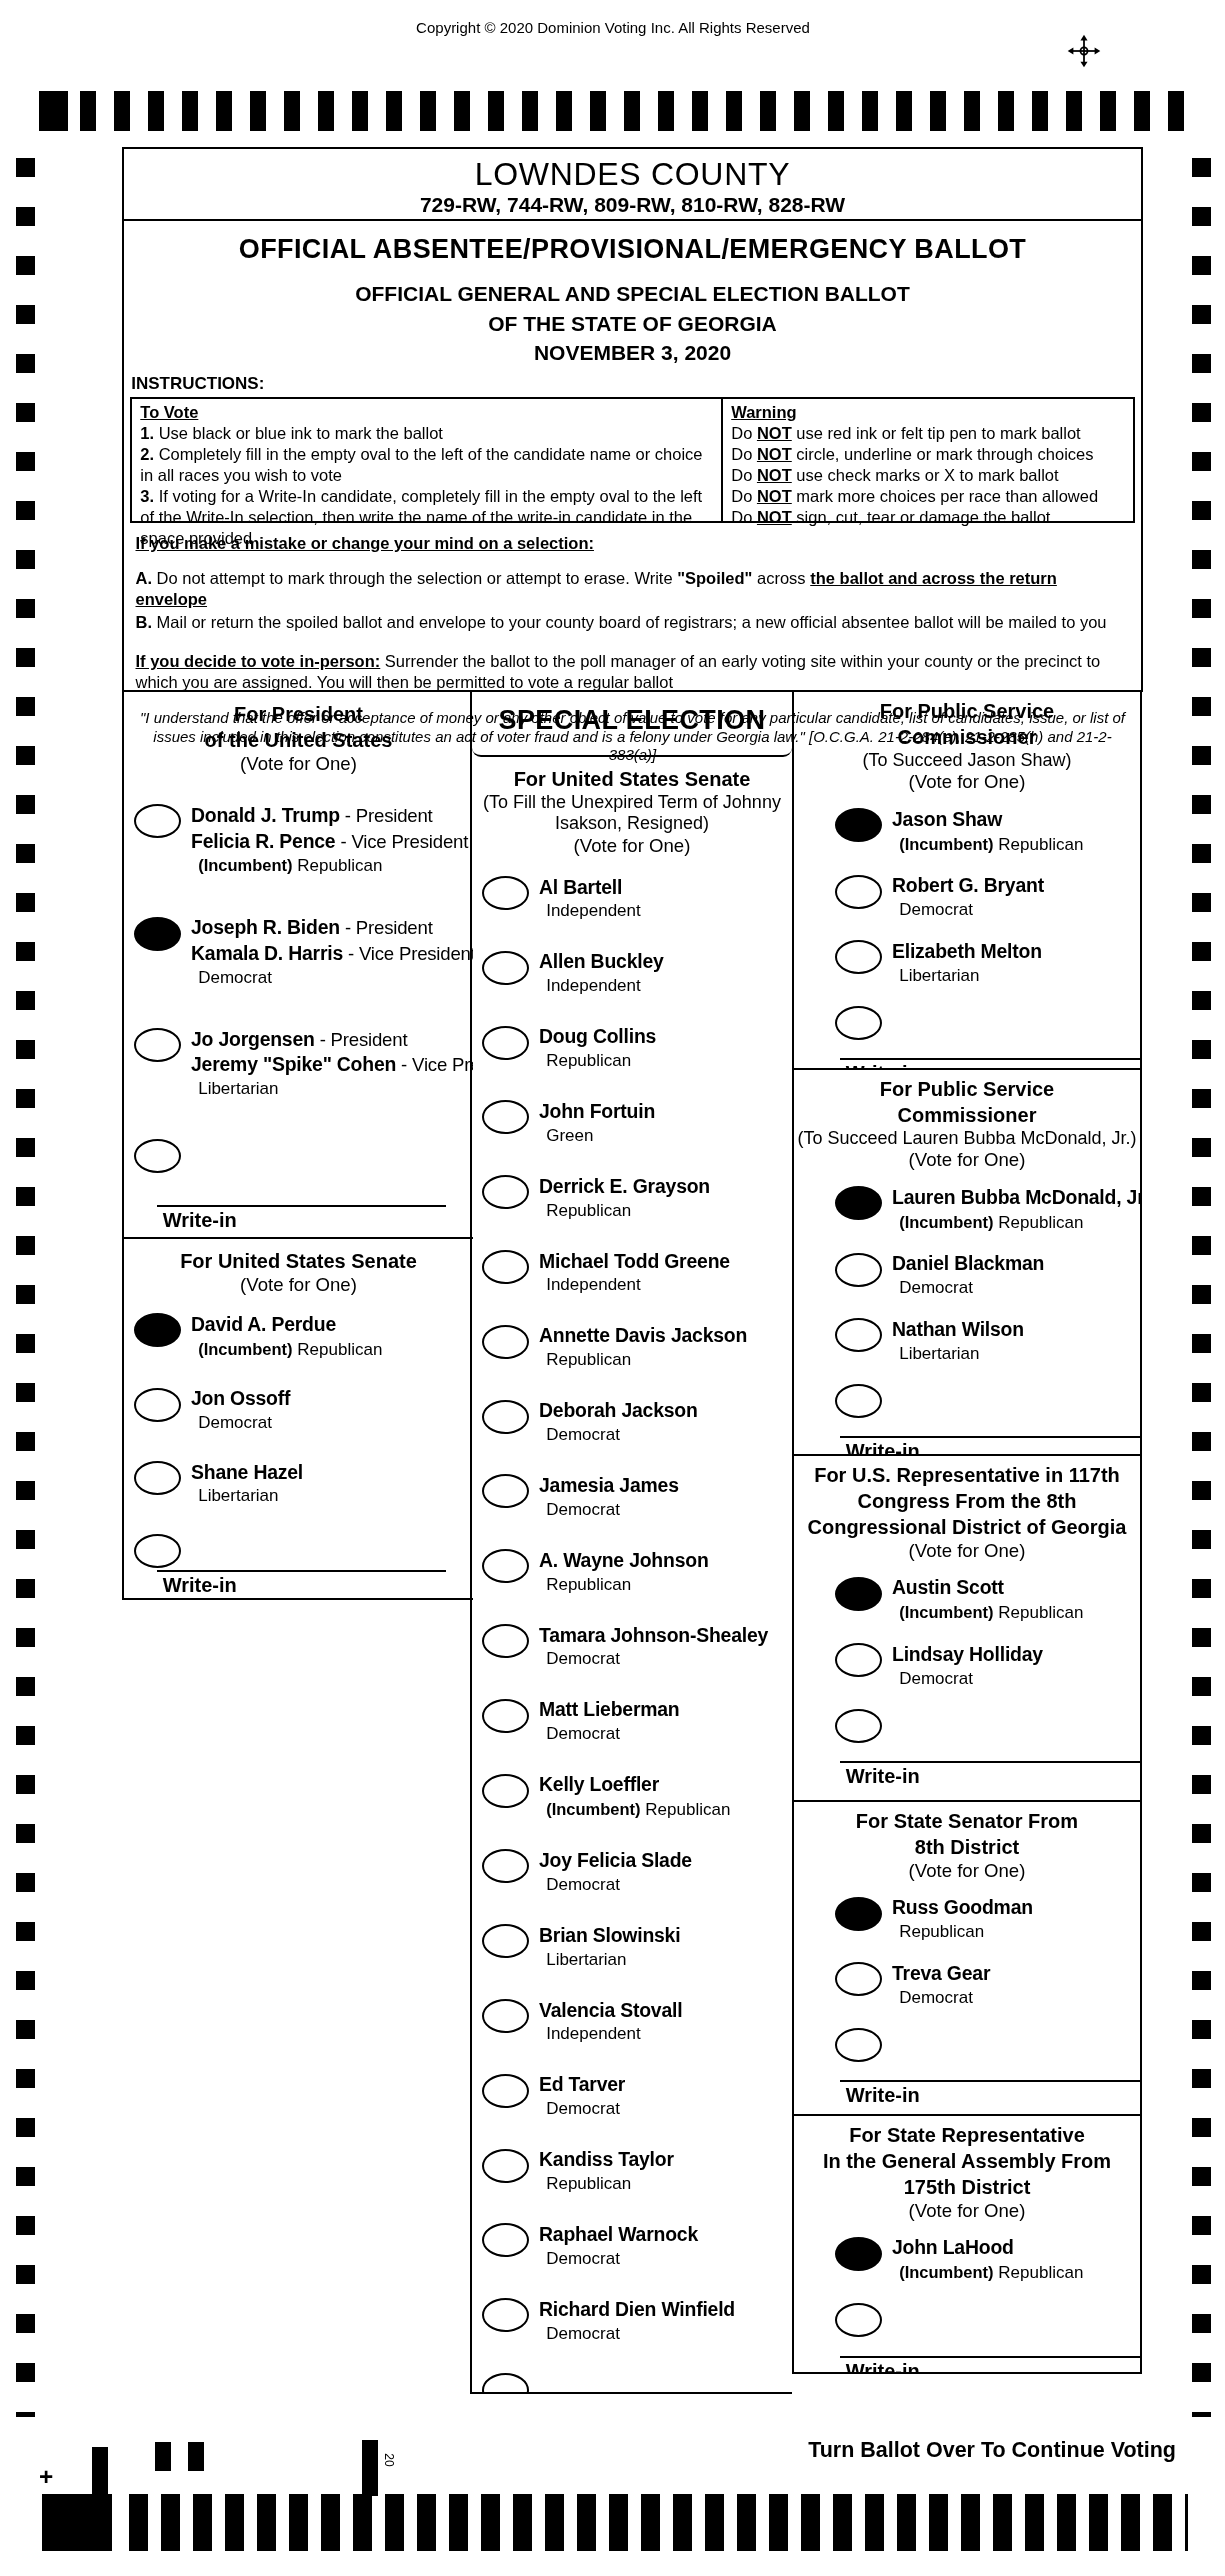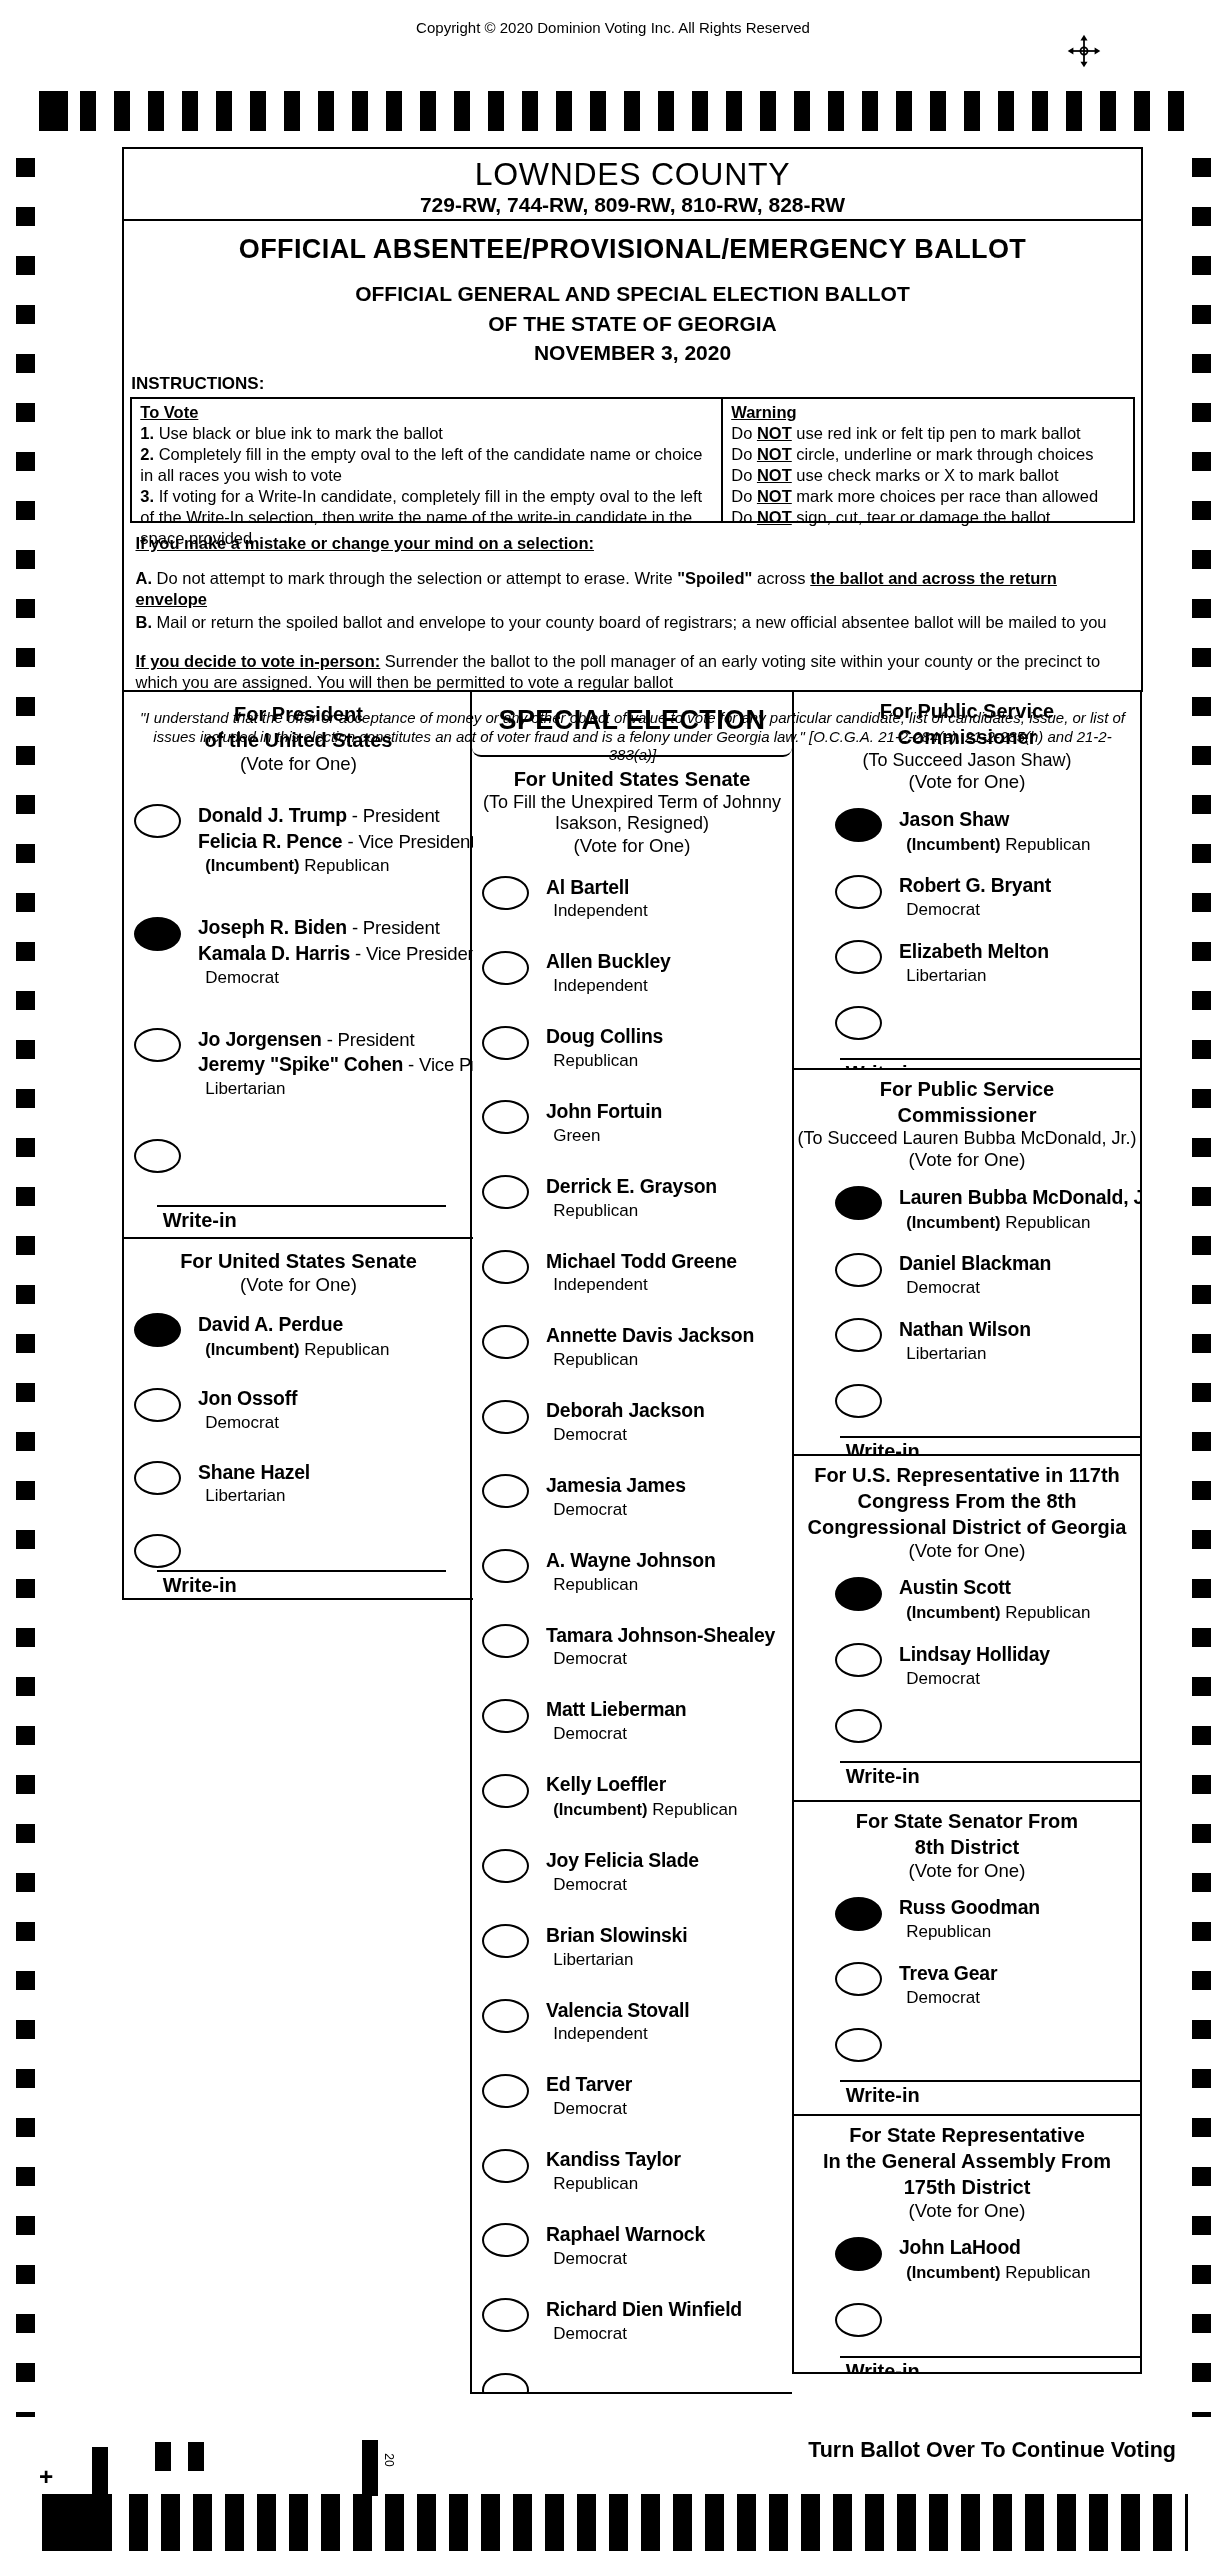--- a/index.html
+++ b/index.html
@@ -60,21 +60,21 @@
   #col-2 .sec-0{height:378px;} #col-2 .sec-1{height:386px;} #col-2 .sec-2{height:346px;}
   #col-2 .sec-3{height:314px;} #col-2 .sec-4{height:258px;}
   .banner{font-size:27px;font-weight:bold;text-align:center;padding-top:13px;letter-spacing:0.4px;}
   .chead{text-align:center;padding-top:8.6px;margin-bottom:18.6px;}
   .chead .t{font-size:20px;font-weight:bold;line-height:26px;}
   .chead .s{font-size:18px;line-height:21.5px;white-space:nowrap;}
   .chead .v{font-size:18.6px;line-height:21.5px;}
   #col-0 .sec-0 .chead{margin-bottom:29px;}
   #col-0 .sec-1 .chead{margin-bottom:17px;}
   #col-2 .chead{padding-top:5.7px;margin-bottom:14.3px;}
-  .cand{display:flex;gap:17px;padding-left:10px;margin-bottom:26.5px;align-items:flex-start;}
+  .cand{display:flex;gap:10px;padding-left:10px;margin-bottom:26.5px;align-items:flex-start;}
   .cand.tall{margin-bottom:39px;}
   #col-1 .cand{margin-bottom:28px;}
   #col-2 .cand{margin-bottom:18.6px;padding-left:41px;}
   .cand.empty{margin-bottom:0;}
   .oval{flex:0 0 auto;width:43px;height:30px;border:2.9px solid #000;border-radius:50%;margin-top:1.4px;background:#fff;}
   .oval.filled{background:#000;}
   .cand-line{font-size:18.6px;line-height:24.4px;white-space:nowrap;letter-spacing:-0.2px;}
   .cand-line .nm{font-weight:bold;font-size:19.4px;}
   .party{font-size:17px;line-height:20px;margin-left:7.2px;margin-top:1.4px;}
   .party .inc{font-weight:bold;font-size:16.5px;}

